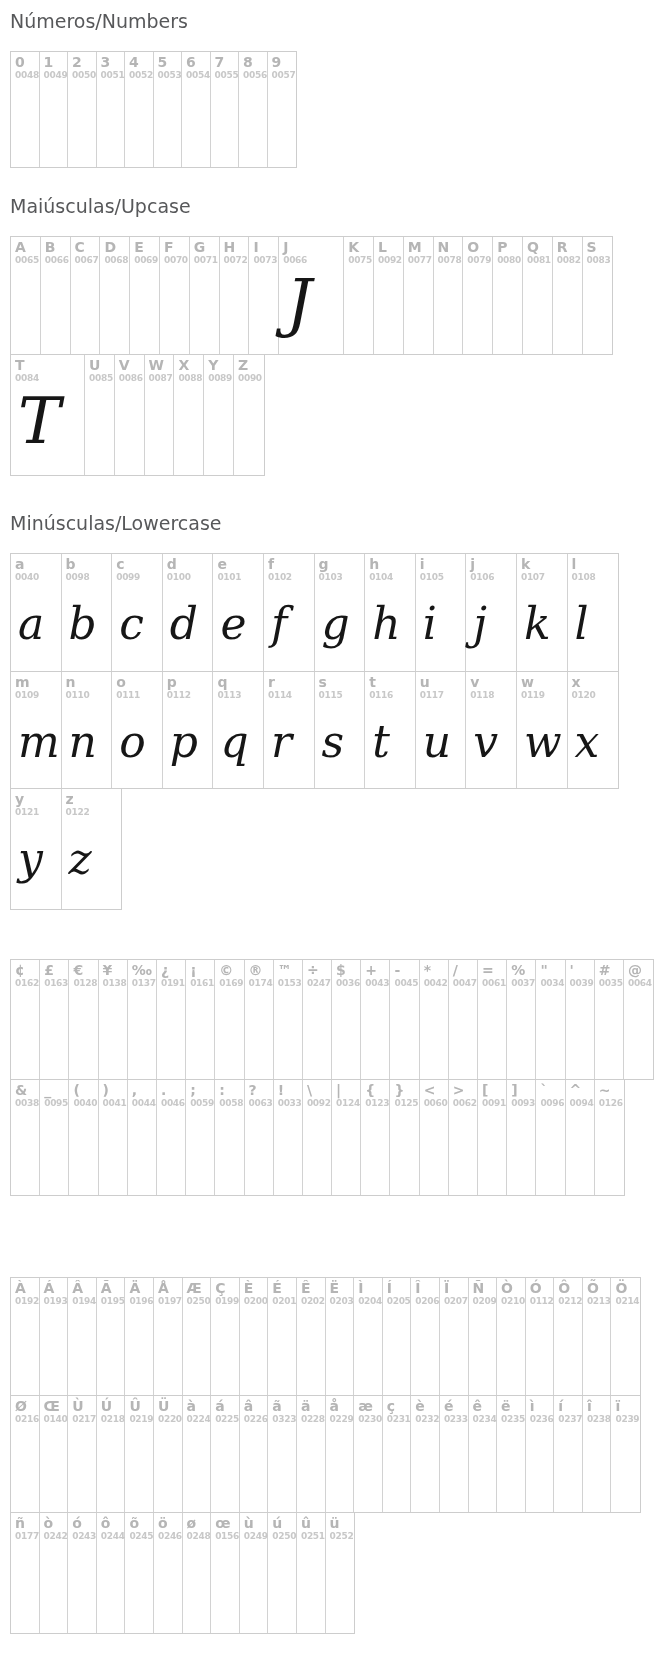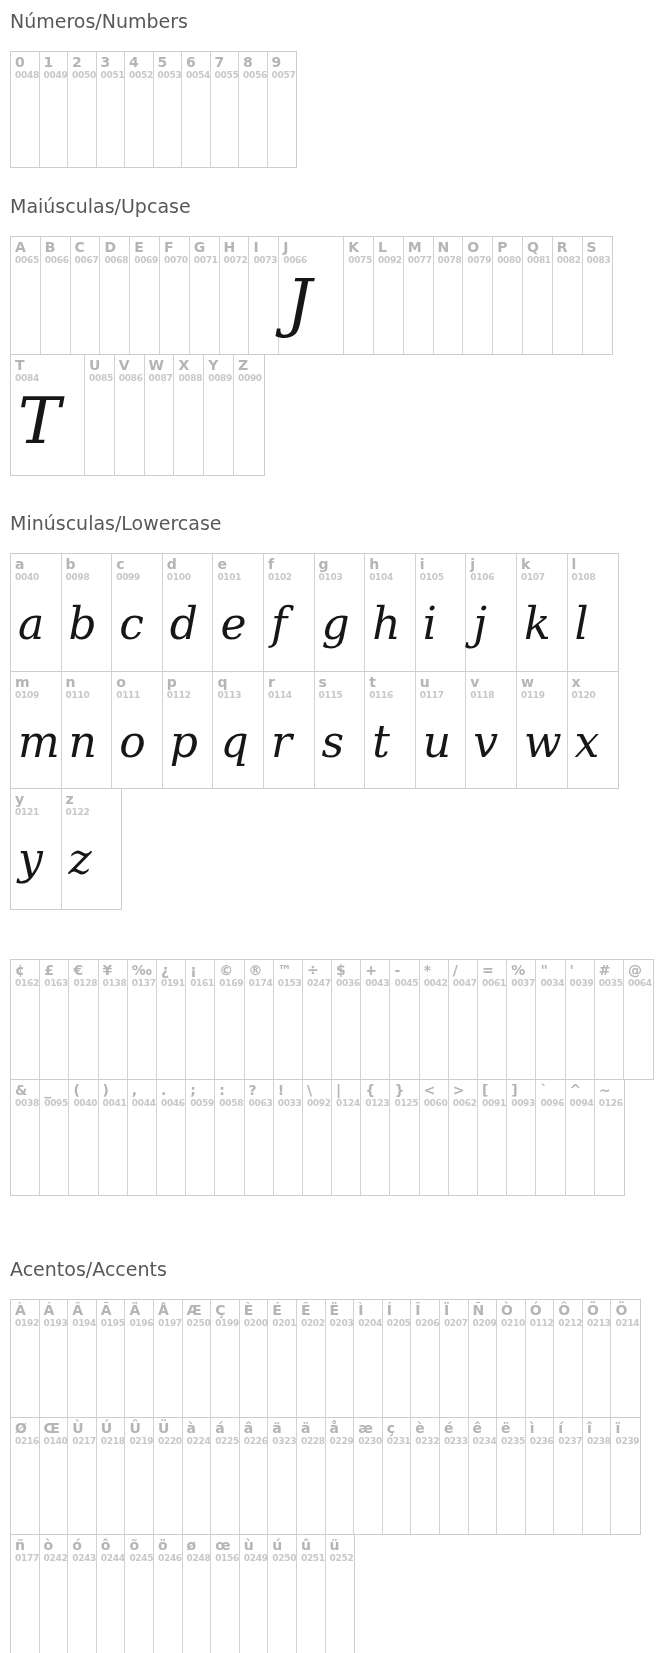--- a/index.html
+++ b/index.html
@@ -537,21 +537,20 @@
             <span class="code">0094</span>
           </div>
           <div class="cell">
             <span class="ch">~</span>
             <span class="code">0126</span>
           </div>
         </div>
       </div>
     </section>
     <section class="sec sec-accents">
-      <h2 class="sec-title">Acentos/Accents</h2>
       <div class="tbl">
         <div class="row" style="height: 117px;">
           <div class="cell">
             <span class="ch">À</span>
             <span class="code">0192</span>
           </div>
           <div class="cell">
             <span class="ch">Á</span>
             <span class="code">0193</span>
           </div>

